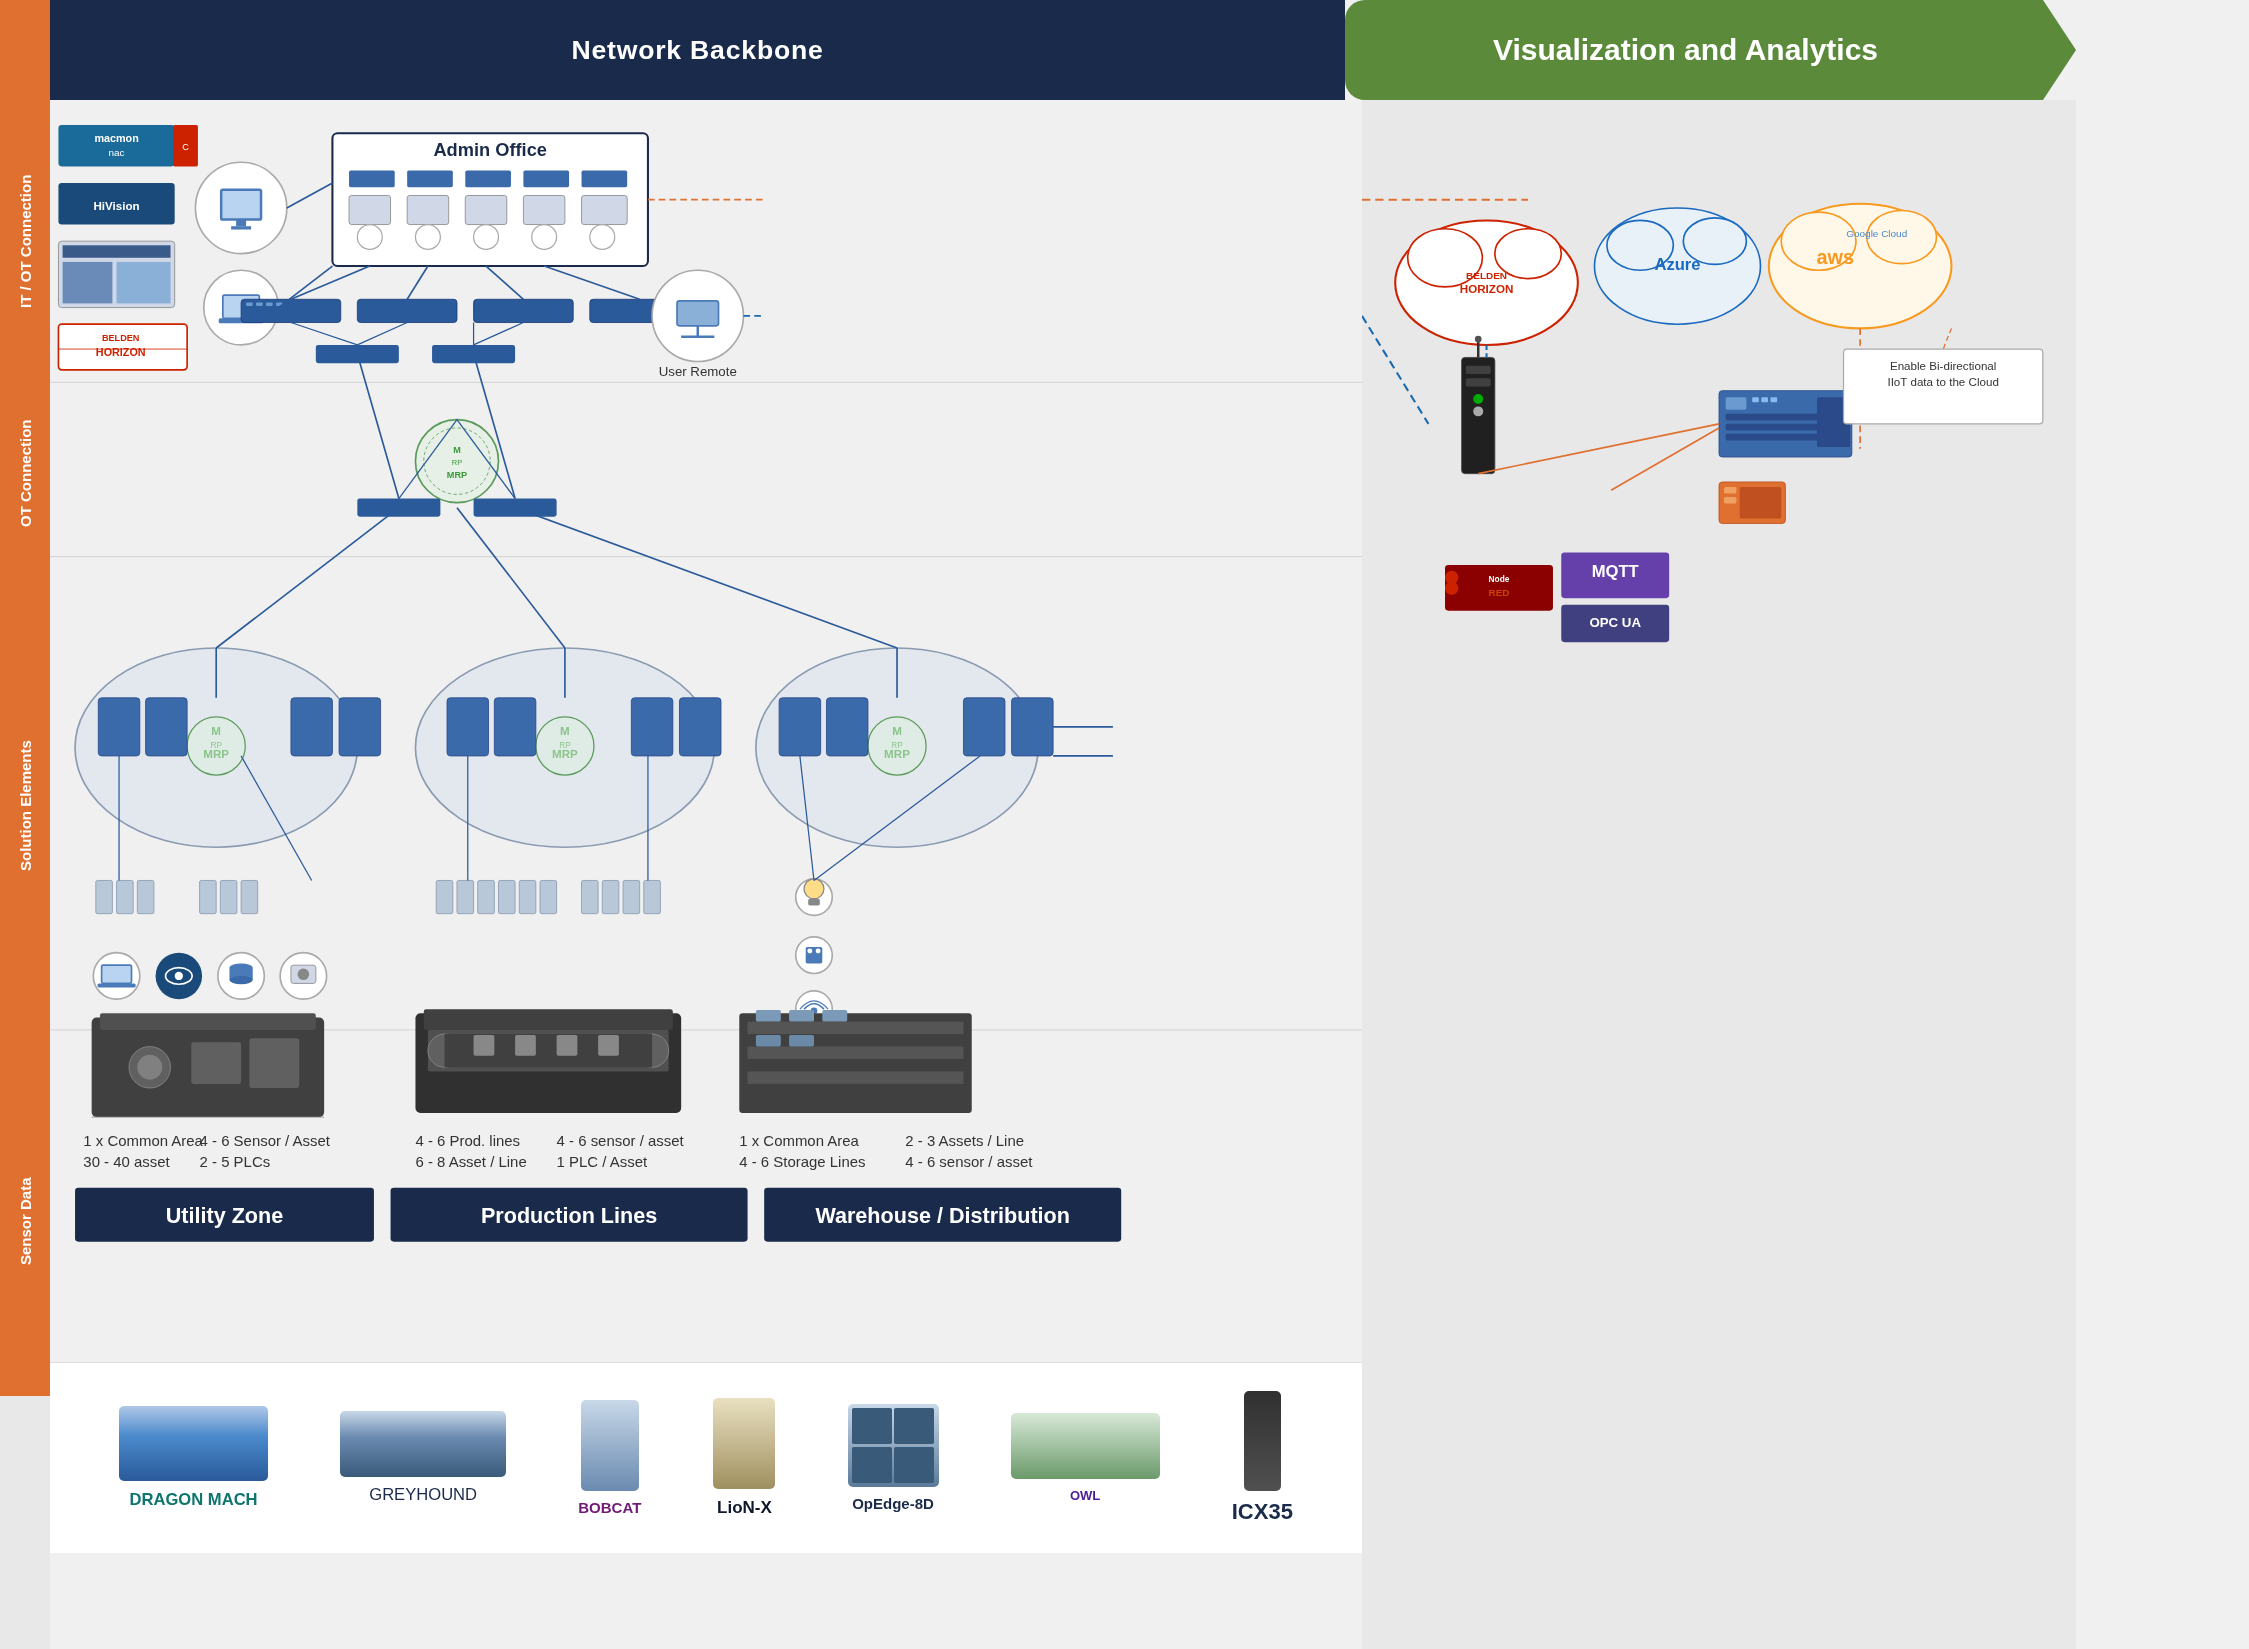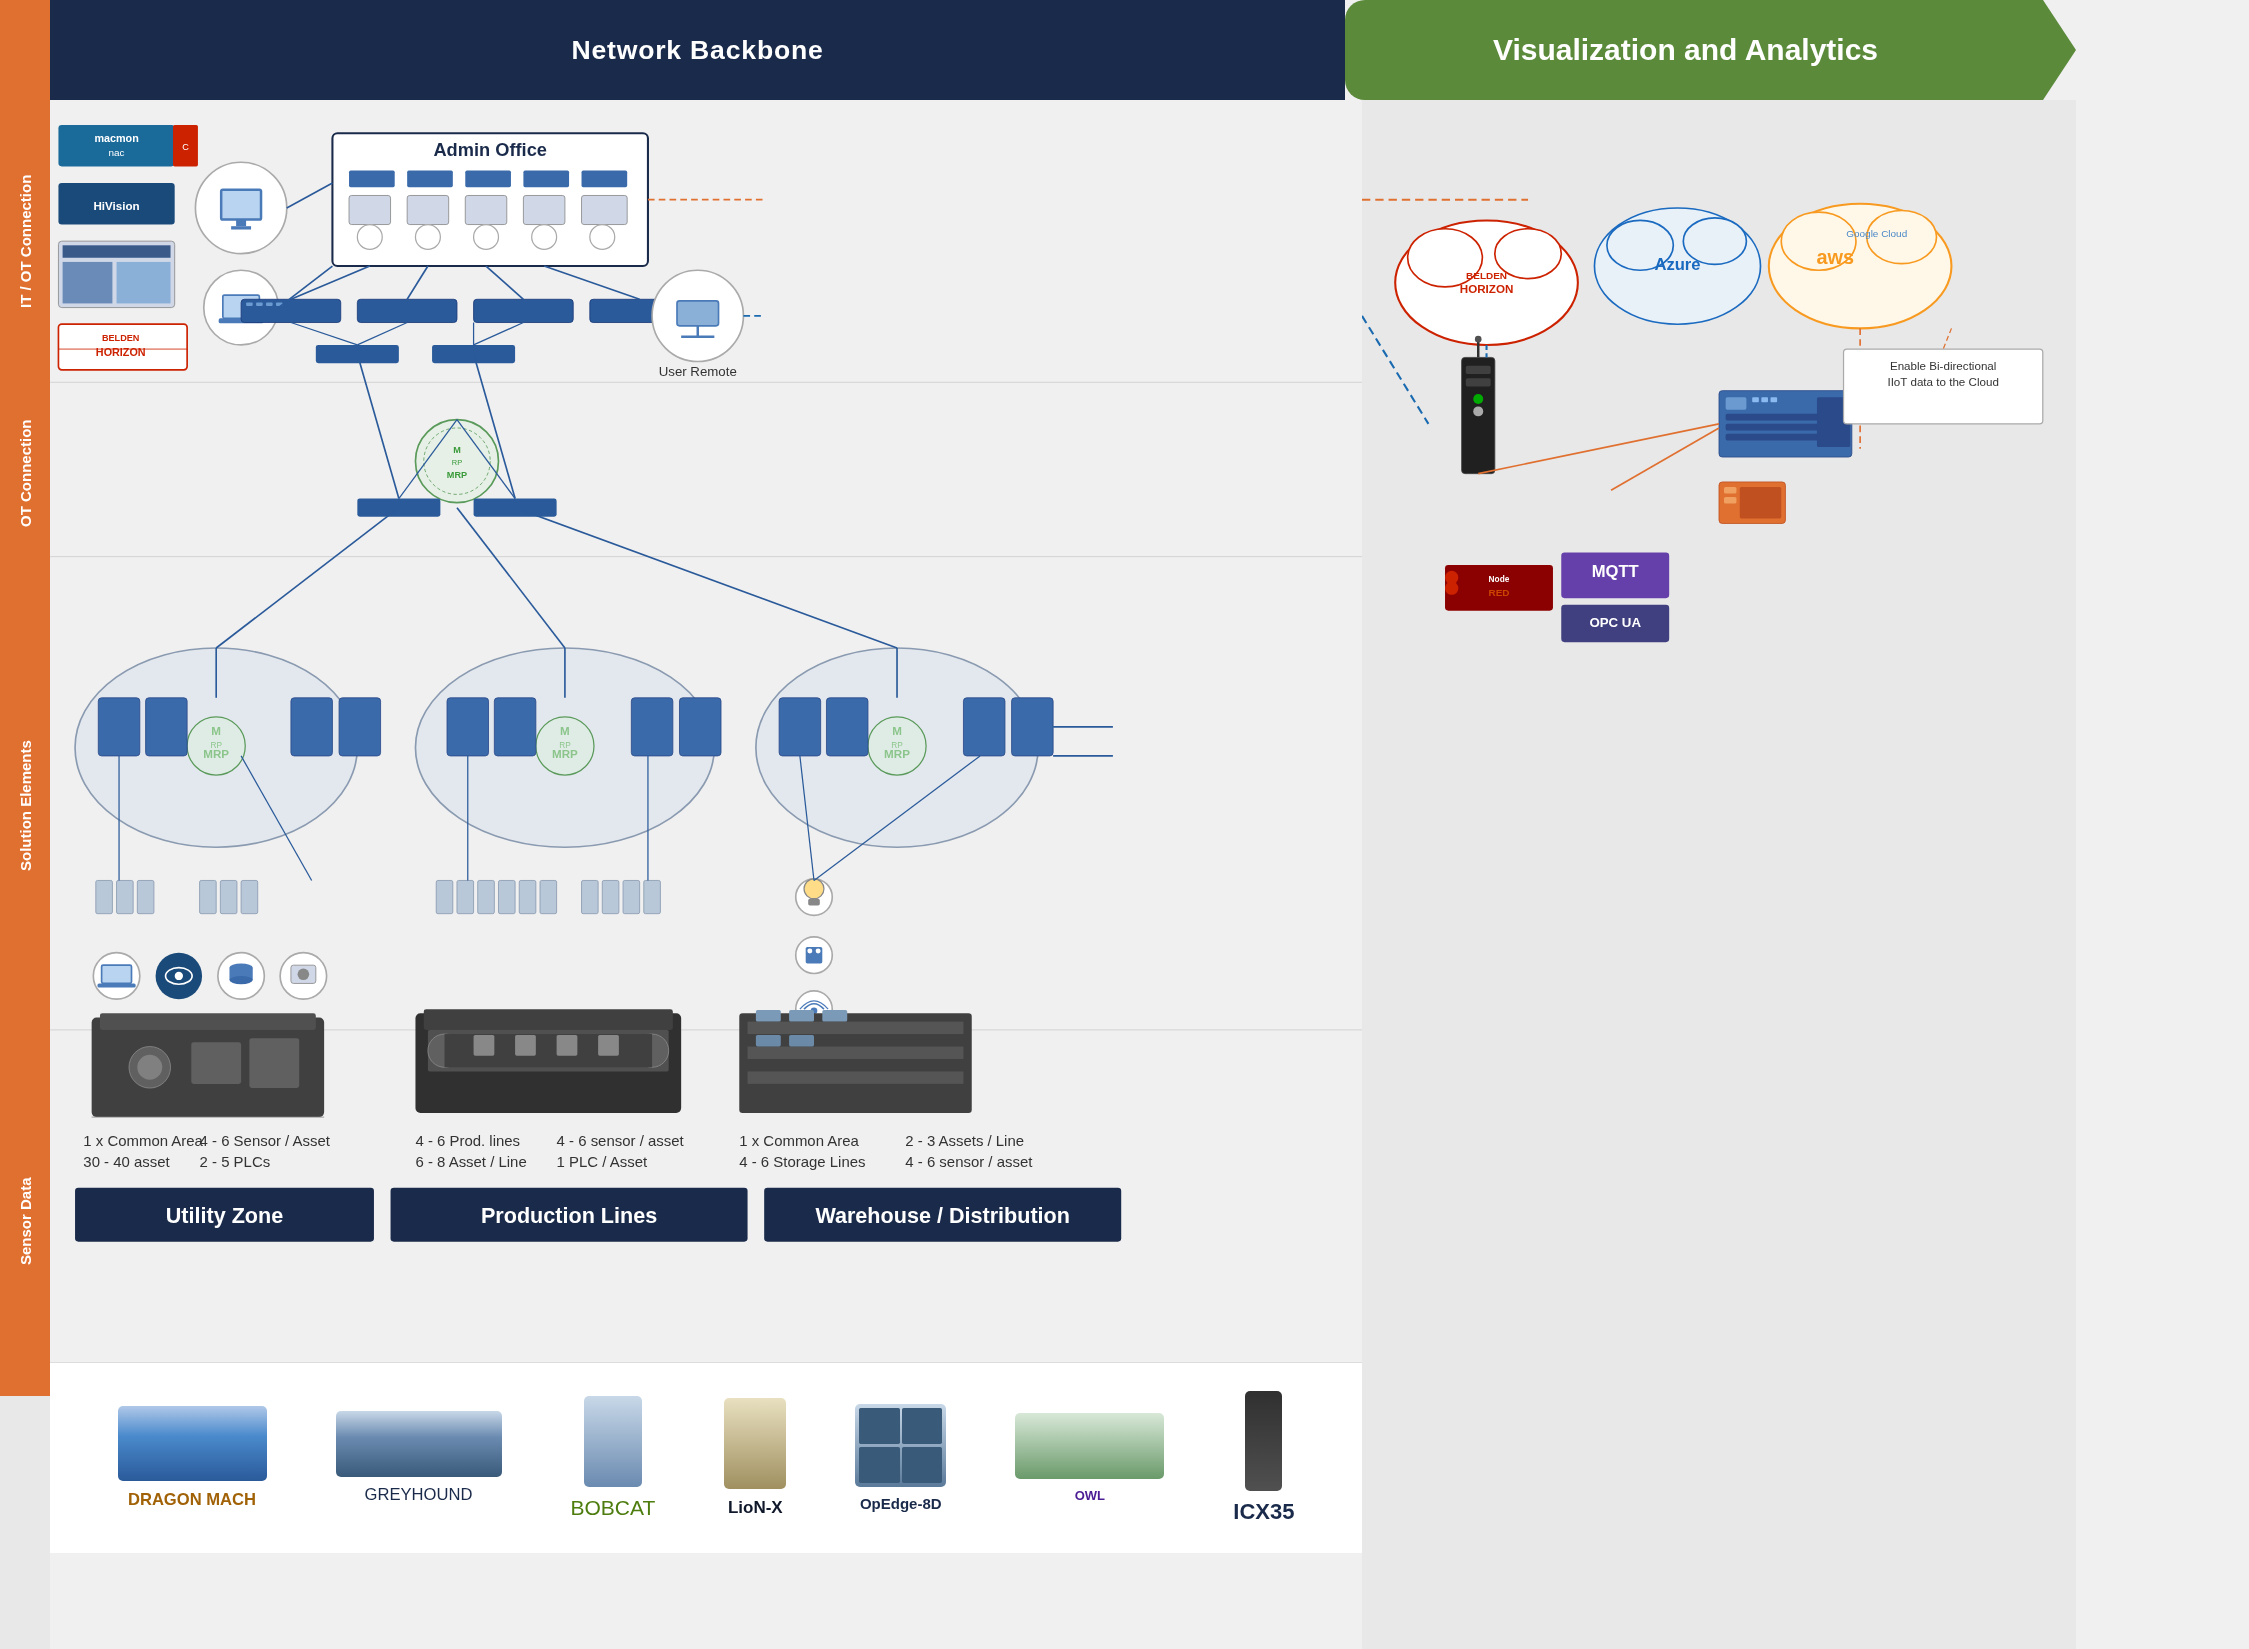--- a/index.html
+++ b/index.html
@@ -417,31 +417,31 @@
         <line x1="1020" y1="660" x2="1020" y2="720" stroke="#2a5a9a" stroke-width="2"></line>
         <line x1="903" y1="790" x2="920" y2="940" stroke="#2a5a9a" stroke-width="1.5"></line>
         <line x1="1120" y1="790" x2="920" y2="940" stroke="#2a5a9a" stroke-width="1.5"></line>
 
       </svg>
 
       <div style="position:absolute; bottom:0; left:0; right:0; height:191px; background:white; border-top:1.7px solid #ddd; display:flex; align-items:center; justify-content:space-around; padding:0 33px;">
 
         <div class="product-item">
           <div style="width:149px;height:75px;background:linear-gradient(180deg,#b0c8e8 0%,#4a8acc 40%,#2a5a9a 100%);border-radius:5px;"></div>
-          <span style="font-size:16.6px;font-weight:bold;color:#a16207;">DRAGON MACH</span>
+          <span style="font-size:16.6px;font-weight:bold;color:#0f766e;">DRAGON MACH</span>
         </div>
 
         <div class="product-item">
           <div style="width:166px;height:66px;background:linear-gradient(180deg,#c8d8e8 0%,#6a8ab0 40%,#3a5a7a 100%);border-radius:5px;"></div>
           <span style="font-size:16.6px;font-weight:normal;color:#1a2a4a;">GREYHOUND</span>
         </div>
 
         <div class="product-item">
           <div style="width:58px;height:91px;background:linear-gradient(180deg,#c8d8e8 0%,#6a8ab0 100%);border-radius:5px;"></div>
-          <span style="font-size:21px;font-weight:normal;color:#4d7c0f;">BOBCAT</span>
+          <span style="font-size:15px;font-weight:bold;color:#701a75;">BOBCAT</span>
         </div>
 
         <div class="product-item">
           <div style="width:62px;height:91px;background:linear-gradient(180deg,#e8e0c0 0%,#a09060 100%);border-radius:5px;"></div>
           <span style="font-size:17px;font-weight:bold;color:#0f172a;">LioN-X</span>
         </div>
 
         <div class="product-item">
           <div style="width:91px;height:83px;background:linear-gradient(180deg,#c8d8e8 0%,#5a7a9a 100%);border-radius:5px;position:relative;">
             <div style="position:absolute;top:4.2px;left:4.2px;right:4.2px;bottom:4.2px;display:grid;grid-template-columns:1fr 1fr;gap:2.5px;">

